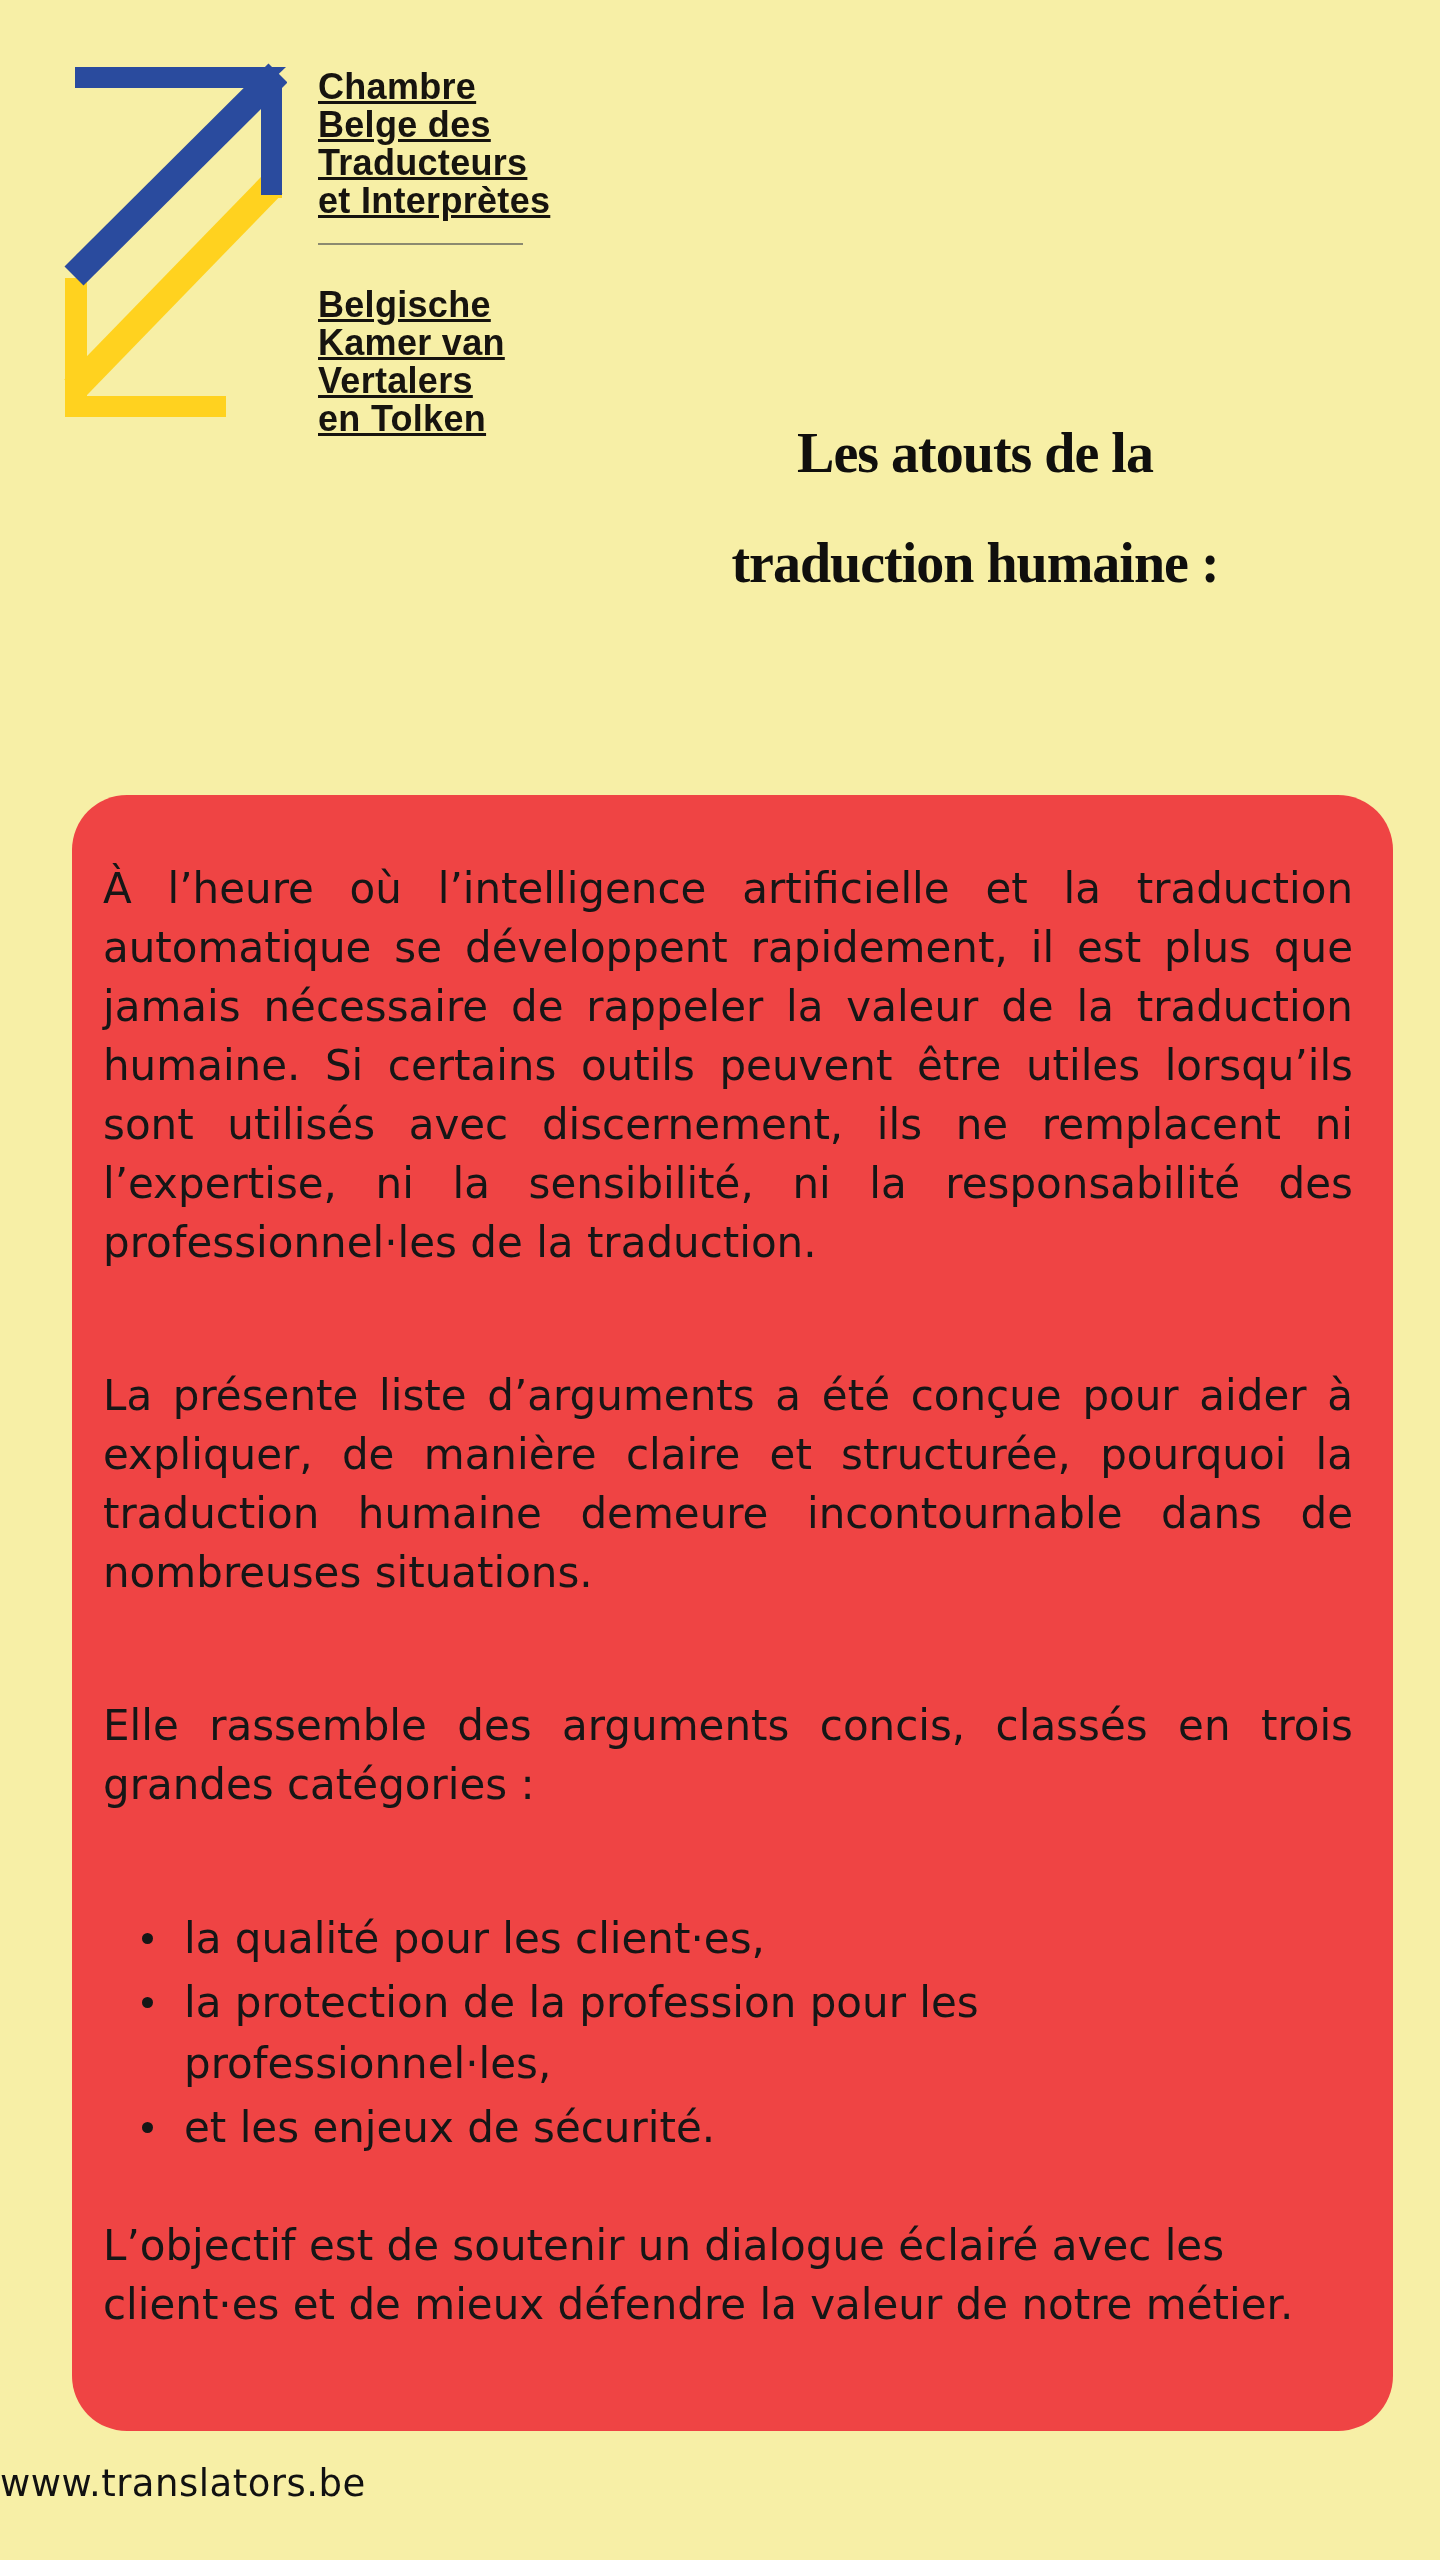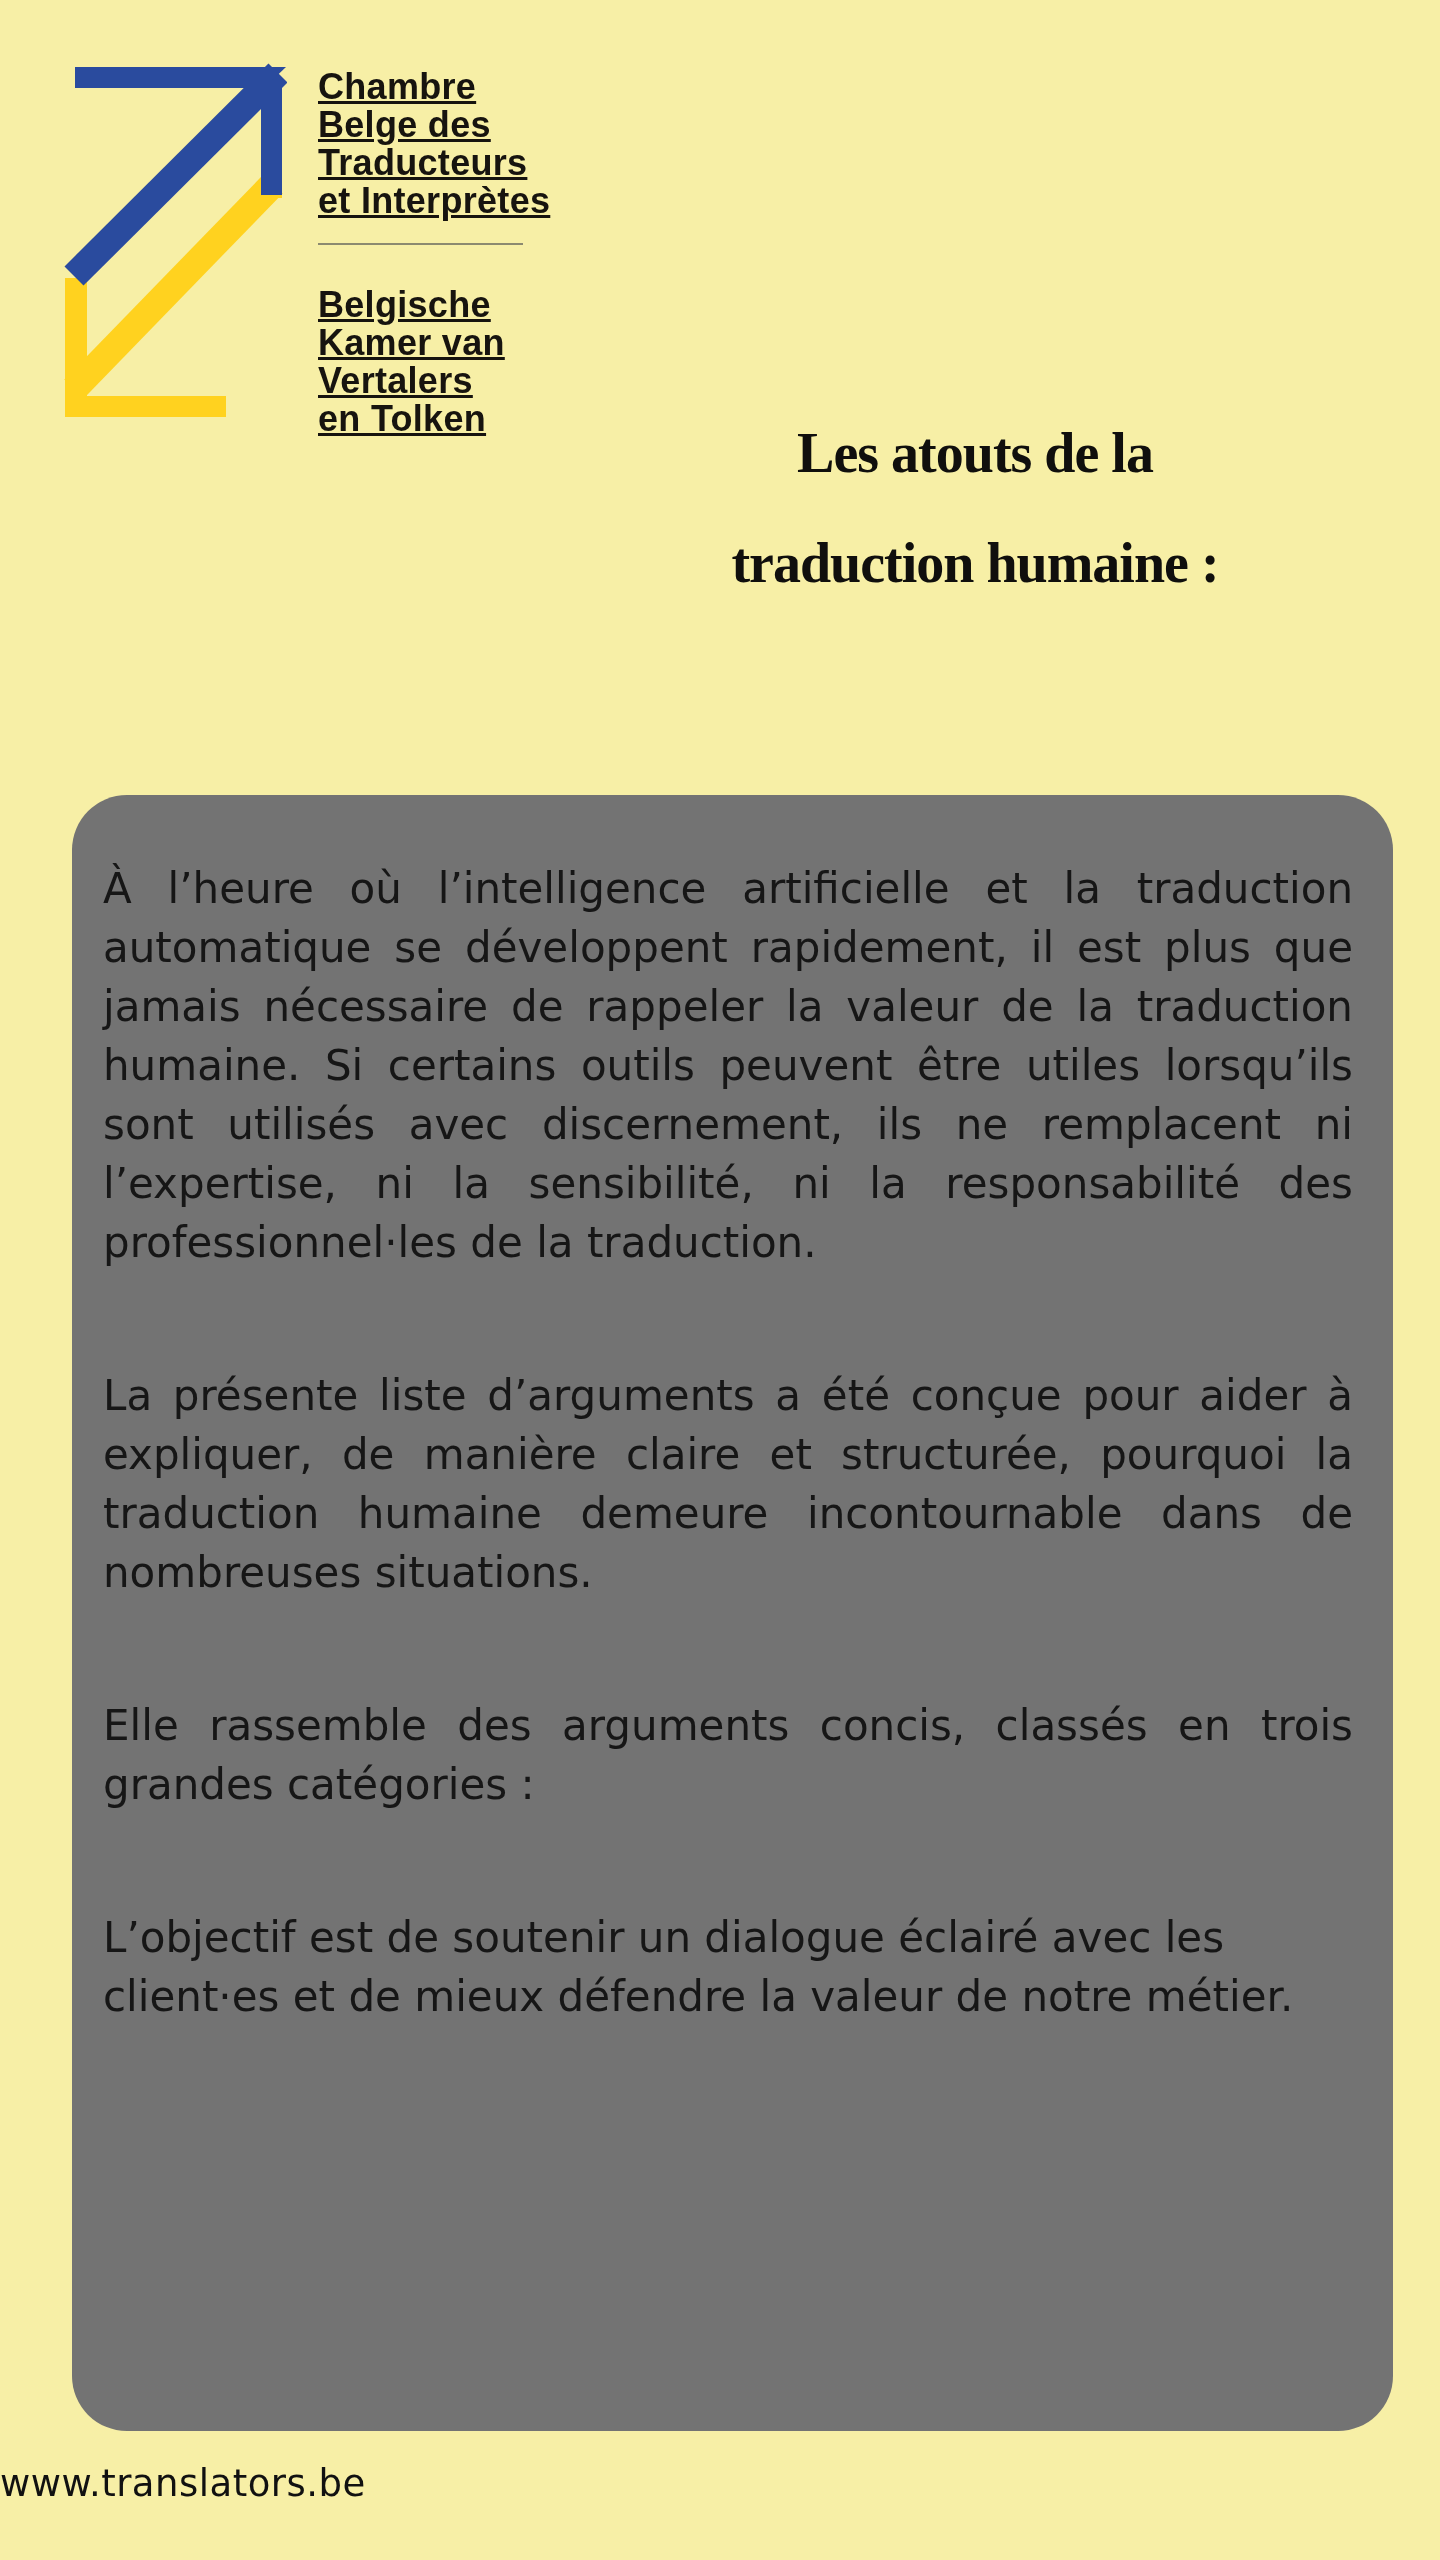--- a/index.html
+++ b/index.html
@@ -25,21 +25,21 @@
   }
   .page-title{
     position:absolute;left:510px;top:398px;width:930px;
     text-align:center;
     font-family:"Liberation Serif","DejaVu Serif",serif;
     font-weight:700;font-size:56px;line-height:110px;
     color:#100f0d;letter-spacing:-1px;
   }
   .card{
     position:absolute;left:72px;top:795px;width:1321px;height:1636px;
-    background:#737373;border-radius:55px;
+    background:#ef4444;border-radius:55px;
     box-sizing:border-box;
     padding:64px 40px 0 31px;
   }
   .card p{
     margin:0 0 94px 0;
     font-size:42px;line-height:59px;color:#161616;
   }
   .card p.justified{text-align:justify;}
   .card p.closing{text-align:left;margin-top:58px;margin-bottom:0;}
   .bullet-list{
@@ -90,16 +90,21 @@
 
 <div class="page-title">
   <div>Les atouts de la</div>
   <div>traduction humaine :</div>
 </div>
 
 <div class="card">
   <p class="justified">À l’heure où l’intelligence artificielle et la traduction automatique se développent rapidement, il est plus que jamais nécessaire de rappeler la valeur de la traduction humaine. Si certains outils peuvent être utiles lorsqu’ils sont utilisés avec discernement, ils ne remplacent ni l’expertise, ni la sensibilité, ni la responsabilité des professionnel·les de la traduction.</p>
   <p class="justified">La présente liste d’arguments a été conçue pour aider à expliquer, de manière claire et structurée, pourquoi la traduction humaine demeure incontournable dans de nombreuses situations.</p>
   <p class="justified">Elle rassemble des arguments concis, classés en trois grandes catégories :</p>
+  <ul class="bullet-list">
+    <li>la qualité pour les client·es,</li>
+    <li>la protection de la profession pour les professionnel·les,</li>
+    <li>et les enjeux de sécurité.</li>
+  </ul>
   <p class="closing">L’objectif est de soutenir un dialogue éclairé avec les client·es et de mieux défendre la valeur de notre métier.</p>
 </div>
 
 <div class="footer">www.translators.be</div>
 
 </body></html>

